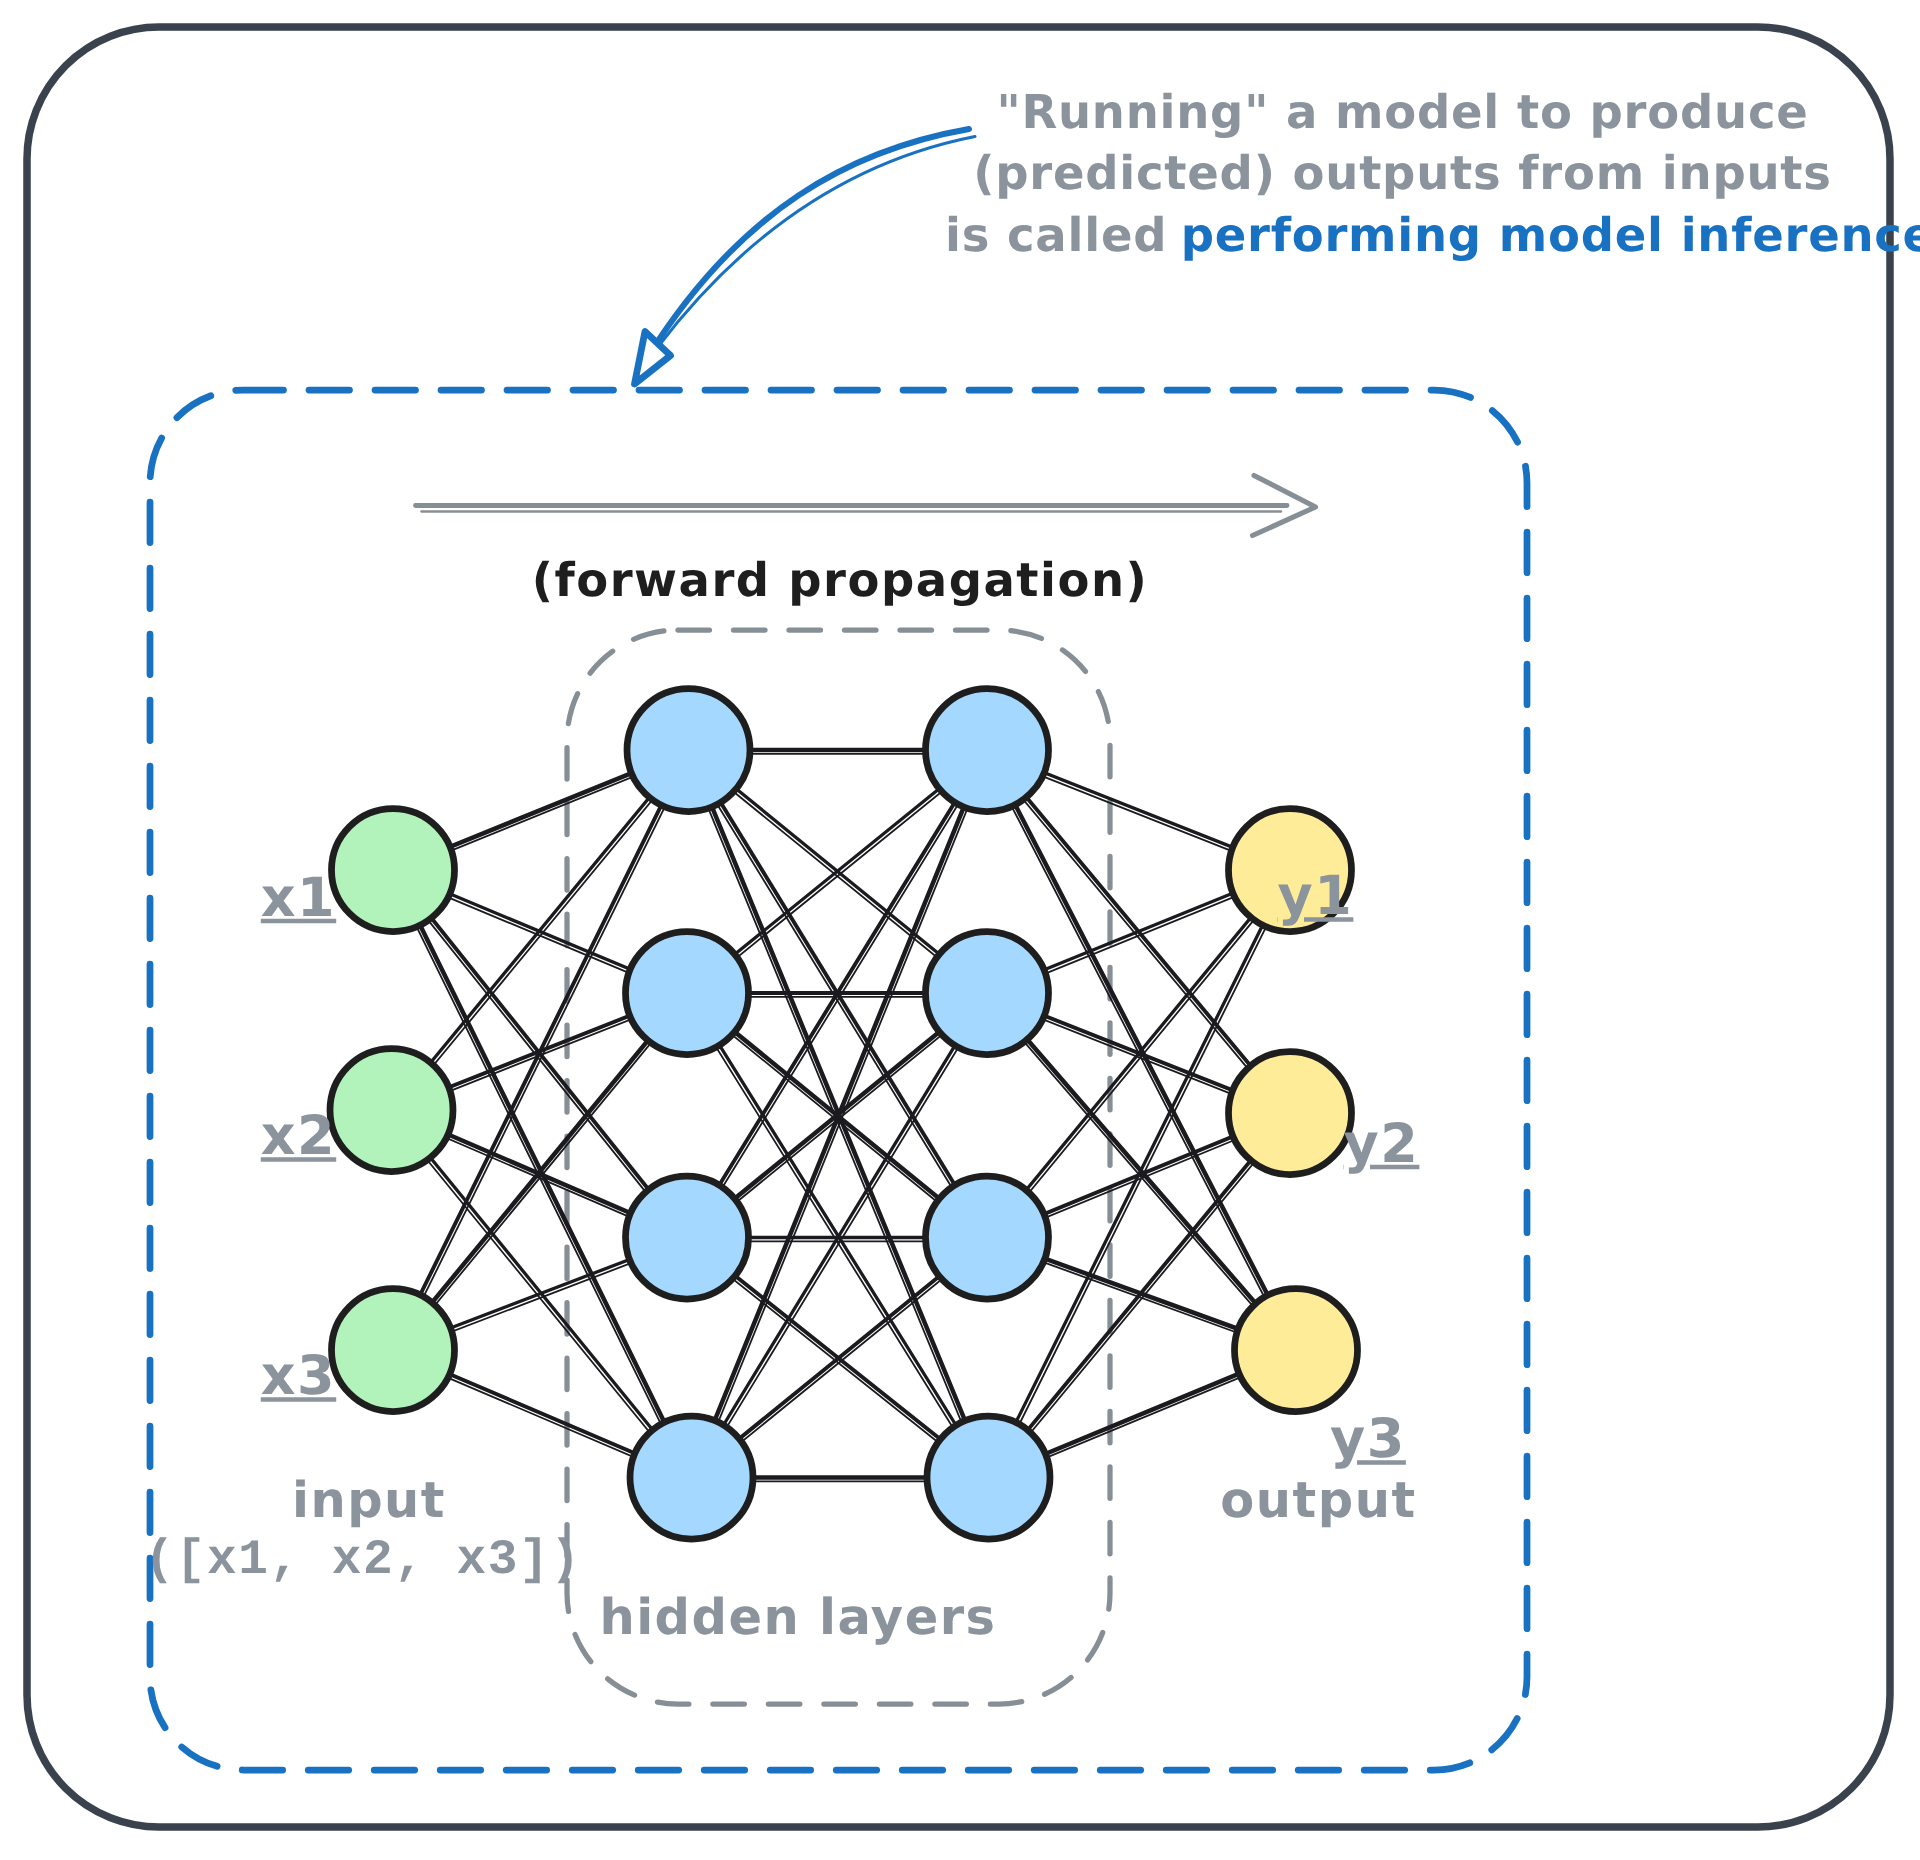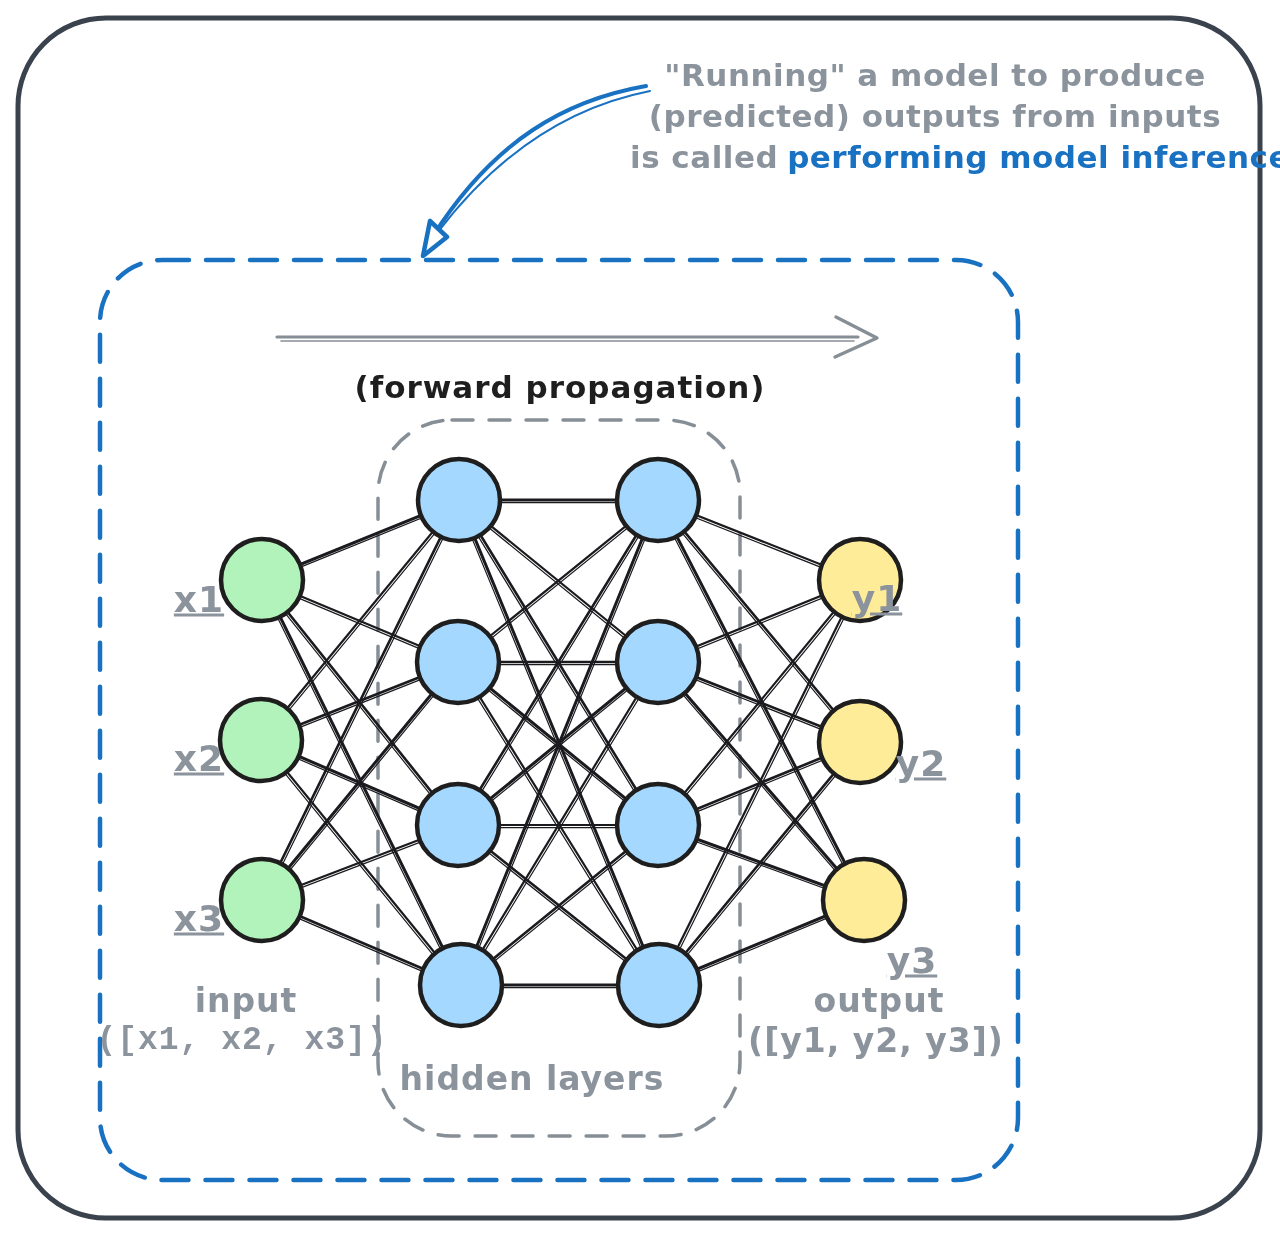--- a/index.html
+++ b/index.html
@@ -163,16 +163,15 @@
   <div class="node-label" style="left:199px;top:758px;">x2</div>
   <div class="node-label" style="left:199px;top:918px;">x3</div>
 
   <div class="node-label" style="left:877px;top:598px;">y1</div>
   <div class="node-label" style="left:921px;top:763px;">y2</div>
   <div class="node-label" style="left:912px;top:916px;margin-top:44px;">y3</div>
 
   <div class="zone-caption" style="left:246px;top:1000px;">input</div>
   <div class="zone-caption" style="left:242px;top:1040px;font-family:Liberation Mono, monospace;">([x1, x2, x3])</div>
   <div class="zone-caption" style="left:879px;top:1000px;">output</div>
-  <div class="zone-caption" style="left:876px;top:1040px;">([y1, y2, y3])</div>
   <div class="zone-caption" style="left:532px;top:1078px;">hidden layers</div>
 
 </div>
 
 </body></html>

